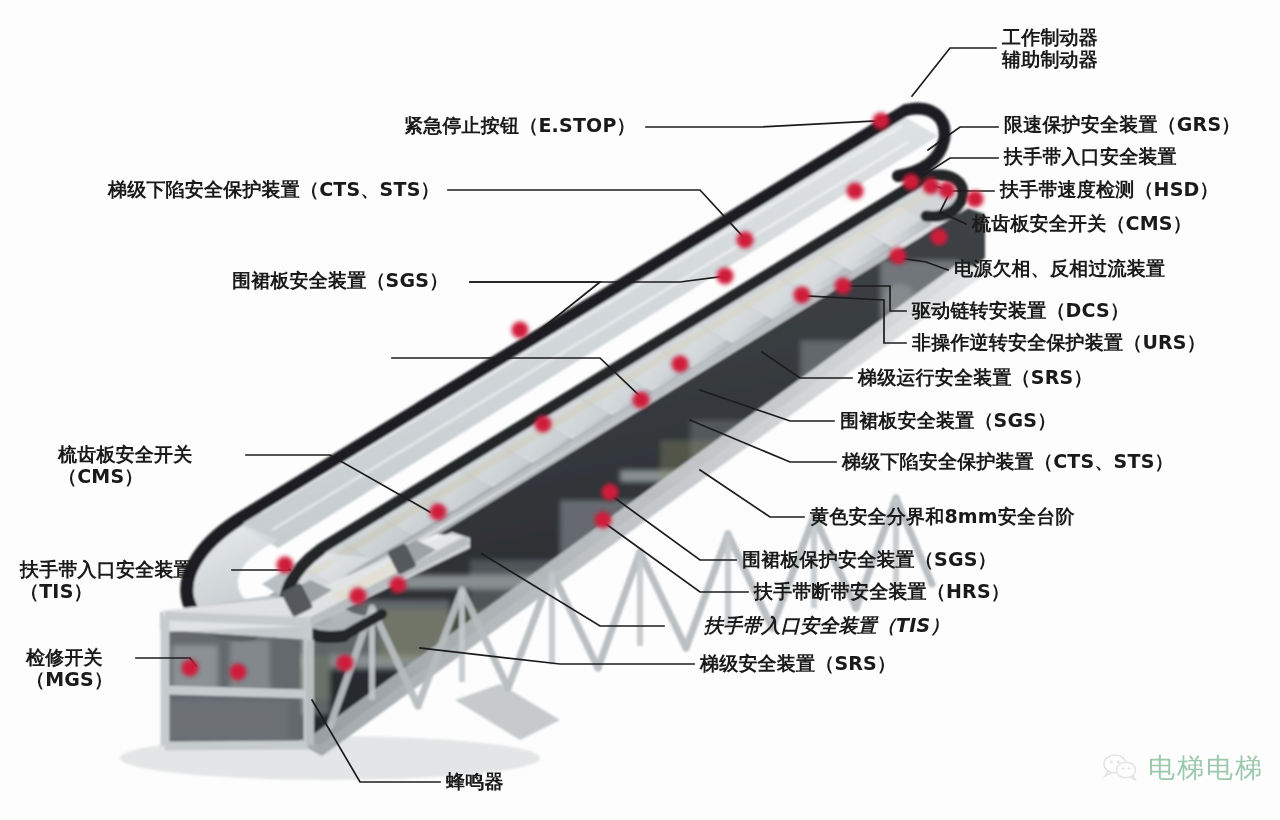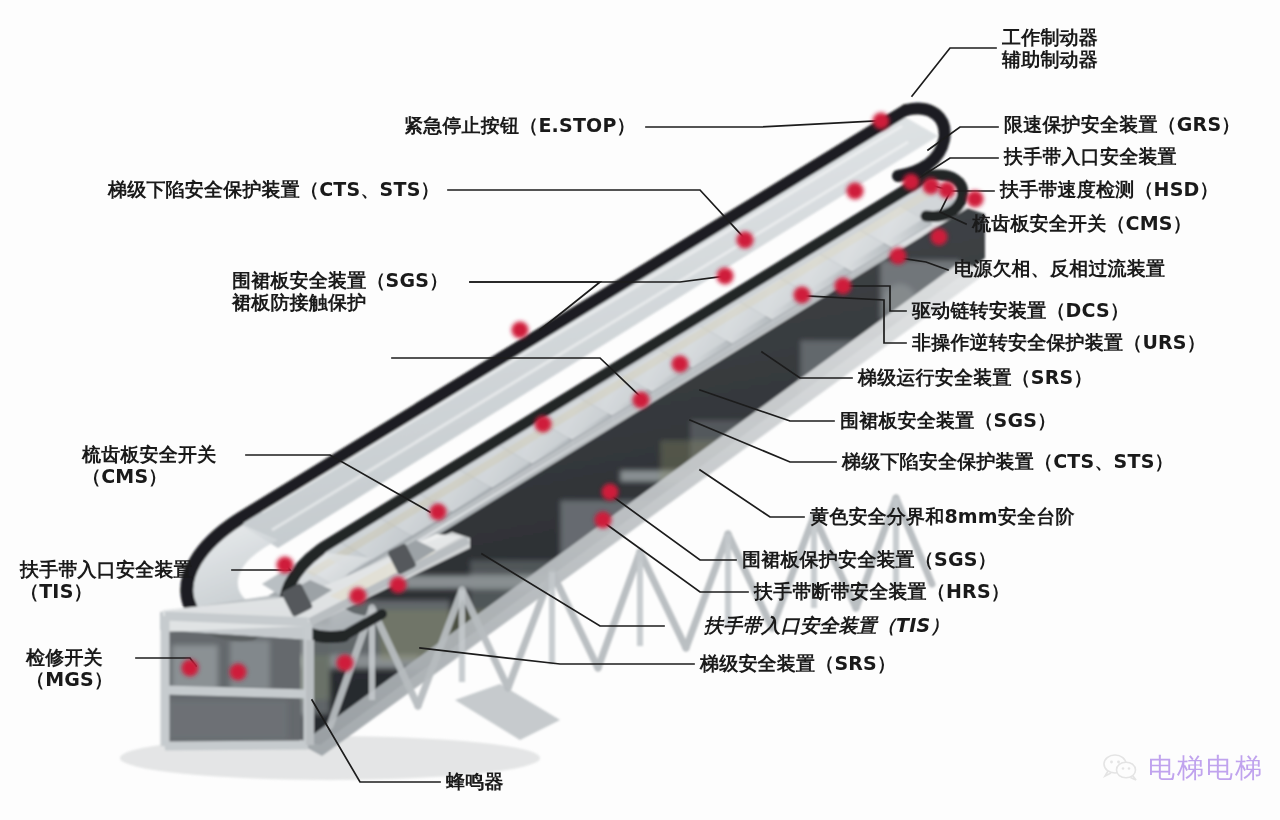--- a/index.html
+++ b/index.html
@@ -24,21 +24,21 @@
     letter-spacing:.2px;
     font-weight:600;
   }
   .dot{filter:url(#softblur);}
   #watermark{
     position:absolute;right:16px;bottom:34px;z-index:6;
     display:flex;align-items:center;gap:10px;
     opacity:.42;
   }
   #watermark .wmtext{
-    font-size:27px;color:#6d28d9;letter-spacing:2px;
+    font-size:27px;color:#15803d;letter-spacing:2px;
     font-weight:500;
   }
 </style>
 </head>
 <body>
 
 <div id="stage">
 
   <svg class="layer" id="art" viewBox="0 0 1280 820">
     <defs>
@@ -356,27 +356,27 @@
 
   <div id="labelLayer">
       <div class="lbl" style="top: 26px; left: 1002px; text-align: left;"><div>工作制动器</div><div>辅助制动器</div></div>
       <div class="lbl" style="top: 114px; left: 404px; text-align: left;"><div>紧急停止按钮（E.STOP）</div></div>
       <div class="lbl" style="top: 113px; left: 1004px; text-align: left;"><div>限速保护安全装置（GRS）</div></div>
       <div class="lbl" style="top: 145px; left: 1004px; text-align: left;"><div>扶手带入口安全装置</div></div>
       <div class="lbl" style="top: 178px; left: 1000px; text-align: left;"><div>扶手带速度检测（HSD）</div></div>
       <div class="lbl" style="top: 212px; left: 972px; text-align: right;"><div>梳齿板安全开关（CMS）</div></div>
       <div class="lbl" style="top: 257px; left: 954px; text-align: left;"><div>电源欠相、反相过流装置</div></div>
       <div class="lbl" style="top: 178px; left: 108px; text-align: left;"><div>梯级下陷安全保护装置（CTS、STS）</div></div>
-      <div class="lbl" style="top: 269px; left: 232px; text-align: left;"><div>围裙板安全装置（SGS）</div><div>裙板防接触保护</div></div>
+      <div class="lbl" style="top: 269px; left: 232px; text-align: left;"><div>围裙板安全装置（SGS）</div></div>
       <div class="lbl" style="top: 299px; left: 912px; text-align: left;"><div>驱动链转安装置（DCS）</div></div>
       <div class="lbl" style="top: 331px; left: 912px; text-align: left;"><div>非操作逆转安全保护装置（URS）</div></div>
       <div class="lbl" style="top: 346px; left: 165px; text-align: left;"></div>
       <div class="lbl" style="top: 366px; left: 858px; text-align: left;"><div>梯级运行安全装置（SRS）</div></div>
       <div class="lbl" style="top: 409px; left: 840px; text-align: left;"><div>围裙板安全装置（SGS）</div></div>
-      <div class="lbl" style="top: 443px; left: 58px; text-align: left; margin-left: 24px;"><div>梳齿板安全开关</div><div>（CMS）</div></div>
+      <div class="lbl" style="top: 443px; left: 58px; text-align: left;"><div>梳齿板安全开关</div><div>（CMS）</div></div>
       <div class="lbl" style="top: 450px; left: 842px; text-align: left;"><div>梯级下陷安全保护装置（CTS、STS）</div></div>
       <div class="lbl" style="top: 505px; left: 810px; text-align: left;"><div>黄色安全分界和8mm安全台阶</div></div>
       <div class="lbl" style="top: 548px; left: 742px; text-align: left;"><div>围裙板保护安全装置（SGS）</div></div>
       <div class="lbl" style="top: 558px; left: 20px; text-align: left;"><div>扶手带入口安全装置</div><div>（TIS）</div></div>
       <div class="lbl" style="top: 580px; left: 754px; text-align: left;"><div>扶手带断带安全装置（HRS）</div></div>
       <div class="lbl" style="top: 614px; left: 704px; text-align: right; font-style: italic;"><div>扶手带入口安全装置（TIS）</div></div>
       <div class="lbl" style="top: 646px; left: 26px; text-align: left;"><div>检修开关</div><div>（MGS）</div></div>
       <div class="lbl" style="top: 652px; left: 700px; text-align: left;"><div>梯级安全装置（SRS）</div></div>
       <div class="lbl" style="top: 770px; left: 446px; text-align: left;"><div>蜂鸣器</div></div>
     </div>

